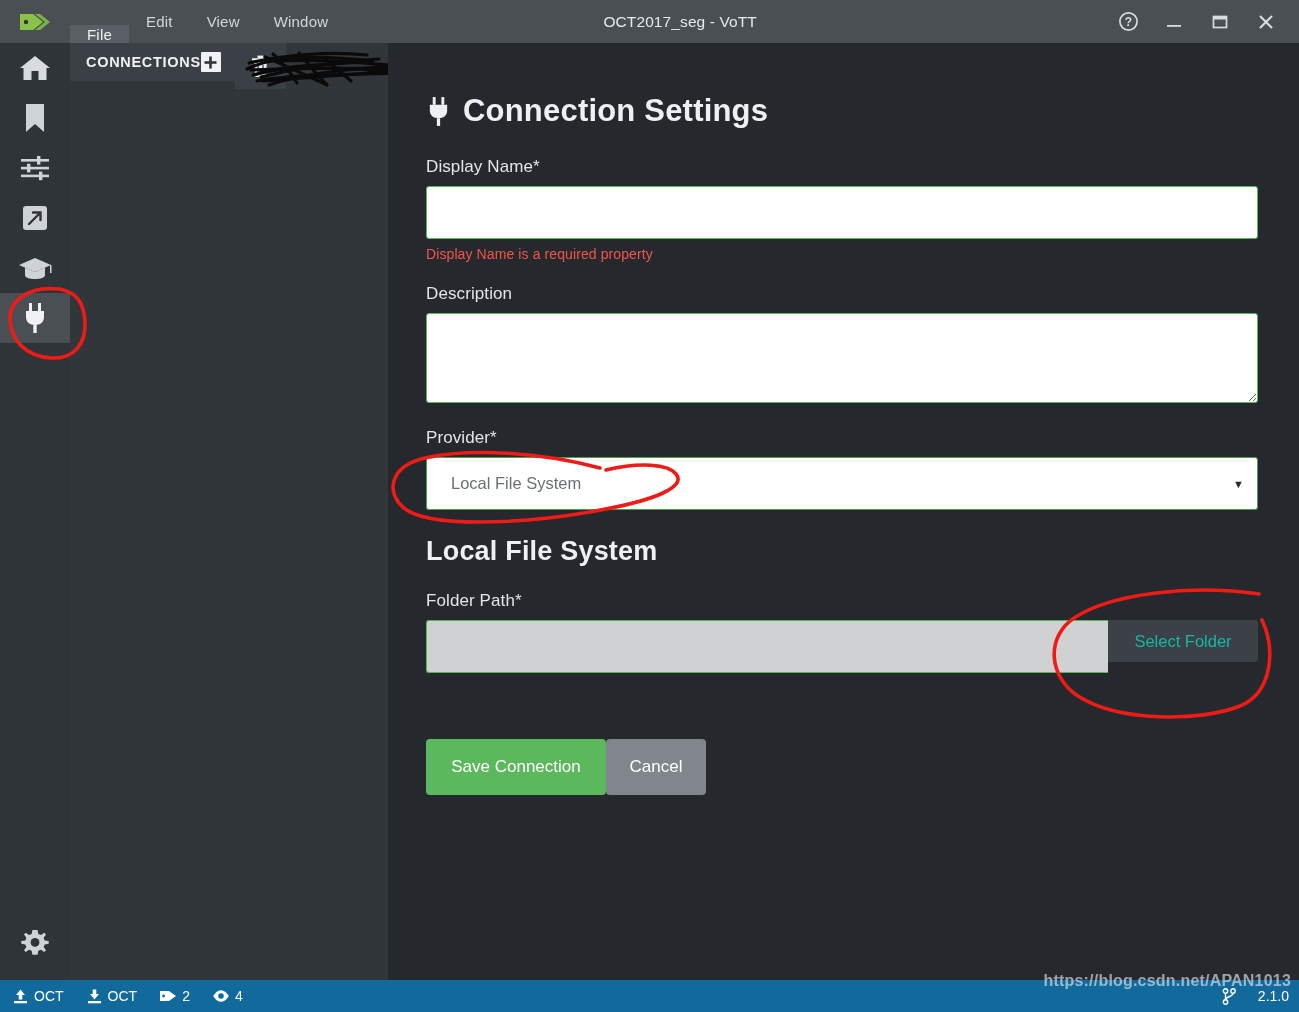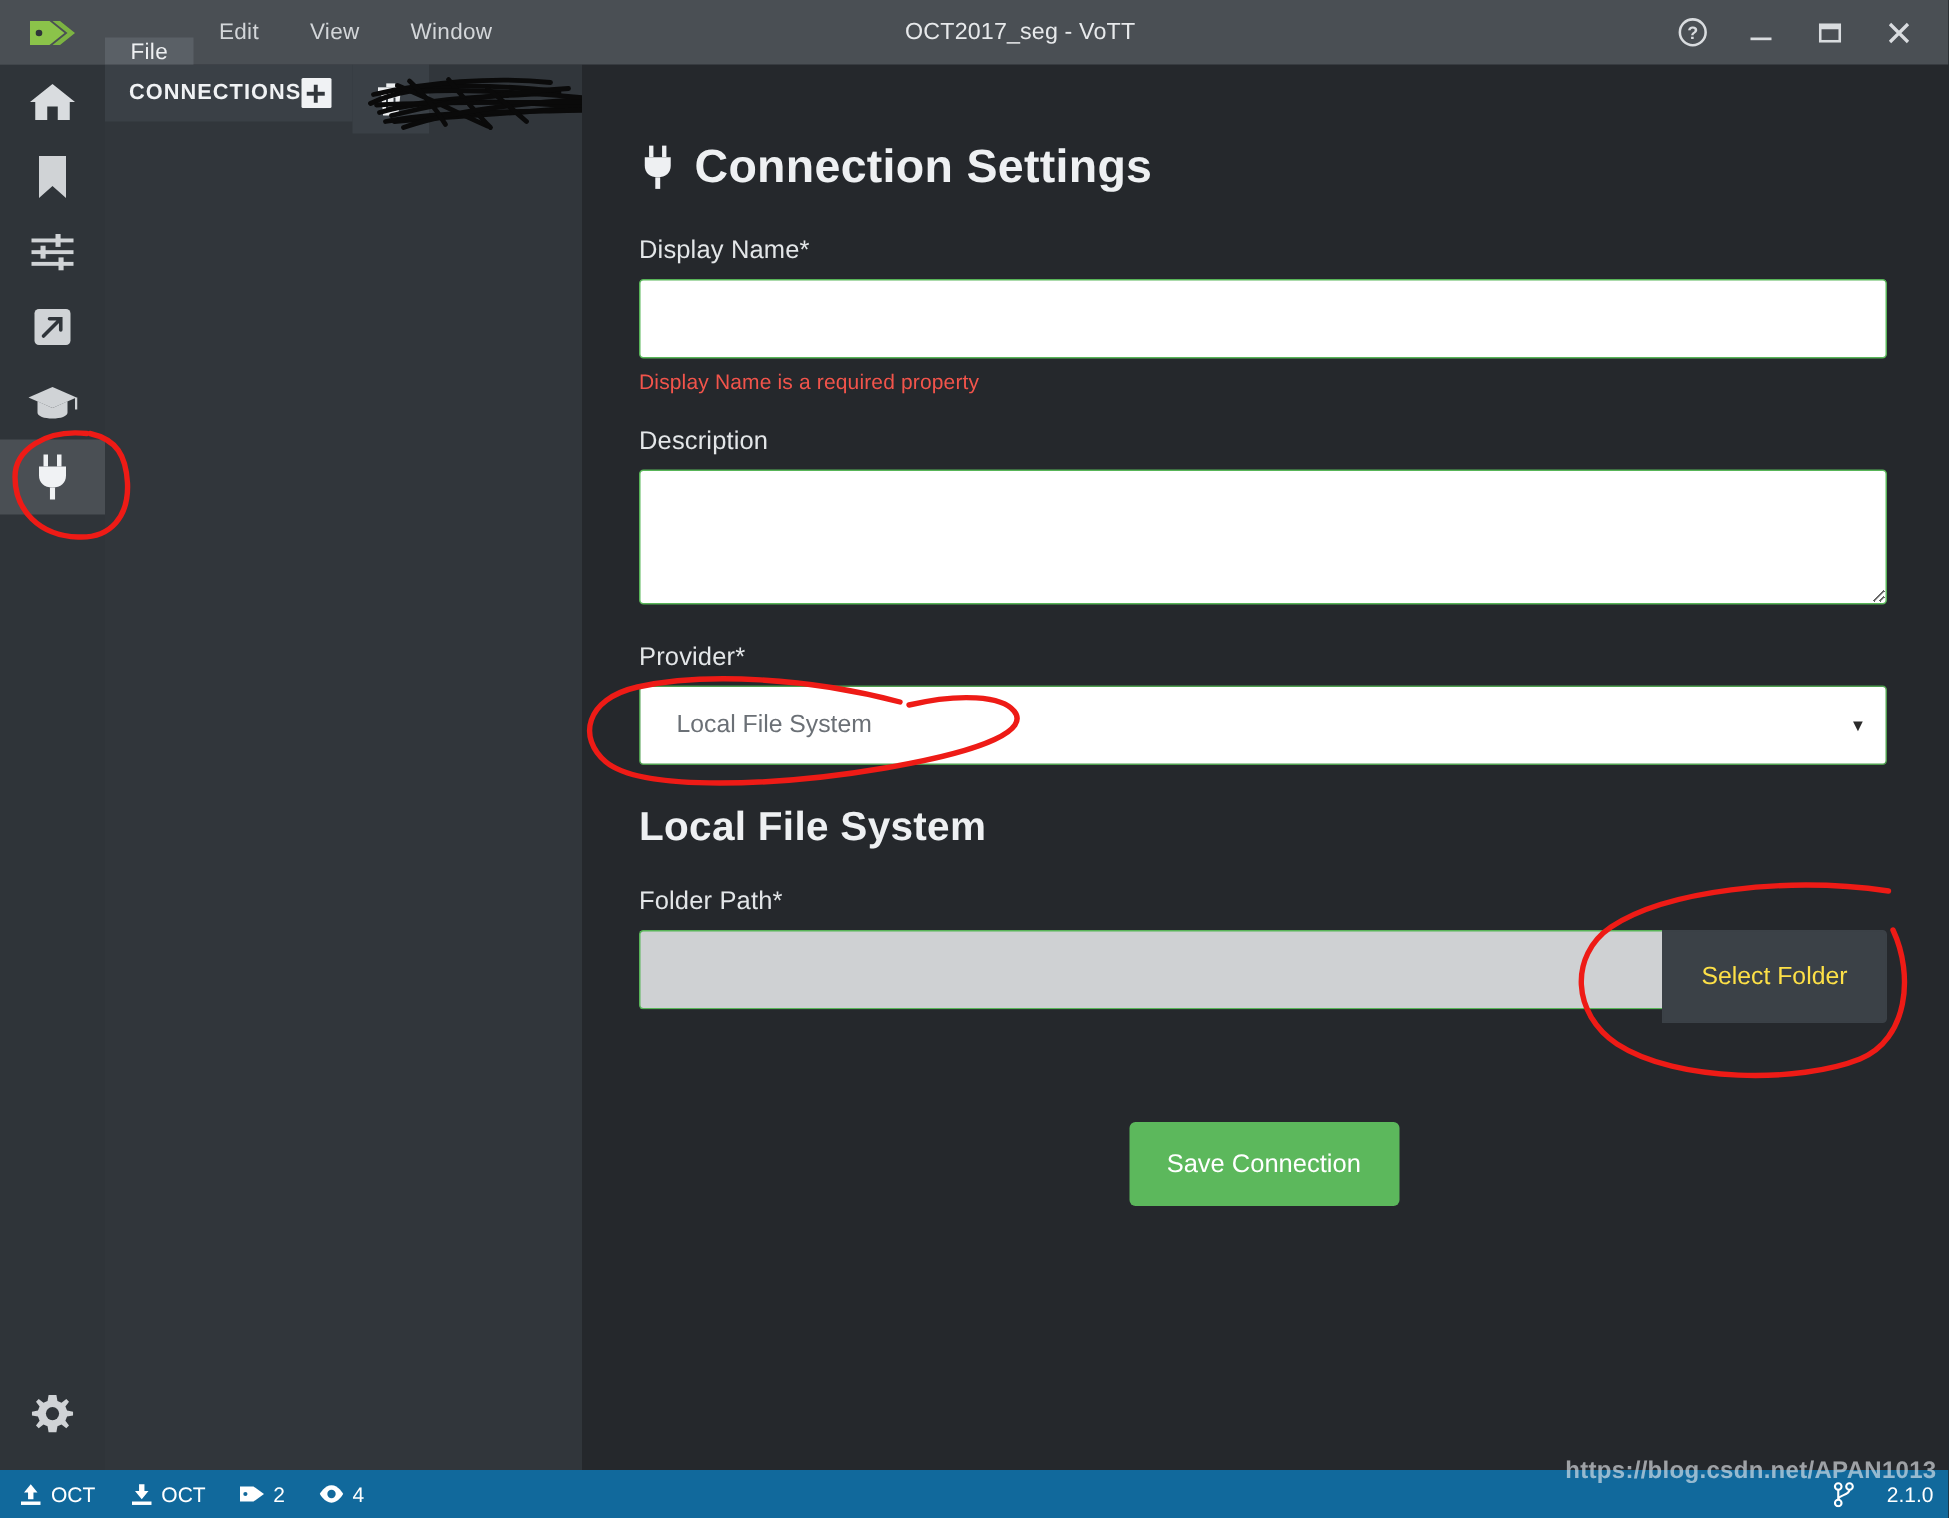--- a/index.html
+++ b/index.html
@@ -141,26 +141,26 @@
   }
   .path-row { display: flex; width: 832px; }
   .path-input {
     flex: 1; height: 53px; background: #cfd1d3;
     border: 1px solid #58b558; border-right: none;
     border-radius: 3px 0 0 3px;
     font-family: "Liberation Sans", sans-serif; font-size: 16px;
     color: #444; padding: 0 12px; outline: none;
   }
   .path-btn {
-    width: 150px; height: 62px; background: #3b4147; color: #fde047;
+    width: 150px; height: 42px; background: #3b4147; color: #14b8a6;
     border: 1px solid #3b4147; border-radius: 0 3px 3px 0;
     font-family: "Liberation Sans", sans-serif; font-size: 16.5px;
     cursor: default;
   }
-  .btn-row { display: flex; margin-top: 66px; justify-content: center; }
+  .btn-row { display: flex; margin-top: 66px; }
   .btn {
     border: none; border-radius: 4px; color: #fff;
     font-family: "Liberation Sans", sans-serif; font-size: 17px;
     cursor: default; height: 56px;
   }
   .btn-save { background: #5cb85c; width: 180px; }
   .btn-cancel { background: #80868c; width: 100px; }
 
   
   .statusbar {
@@ -375,20 +375,21 @@
       <div class="field">
         <label class="flabel">Folder Path*</label>
         <div class="path-row">
           <input class="path-input" type="text" readonly="" value="" style="">
           <button class="path-btn">Select Folder</button>
         </div>
       </div>
 
       <div class="btn-row">
         <button class="btn btn-save">Save Connection</button>
+        <button class="btn btn-cancel">Cancel</button>
       </div>
 
     </div>
   </div>
 
   <div class="statusbar">
     <div class="status-item">
       <svg width="17" height="17" viewBox="0 0 17 17">
         <path d="M8.5 1.5 L13 7 L10.3 7 L10.3 11.5 L6.7 11.5 L6.7 7 L4 7 Z" fill="#ffffff"></path>
         <rect x="2" y="13" width="13" height="2.3" fill="#ffffff"></rect>

